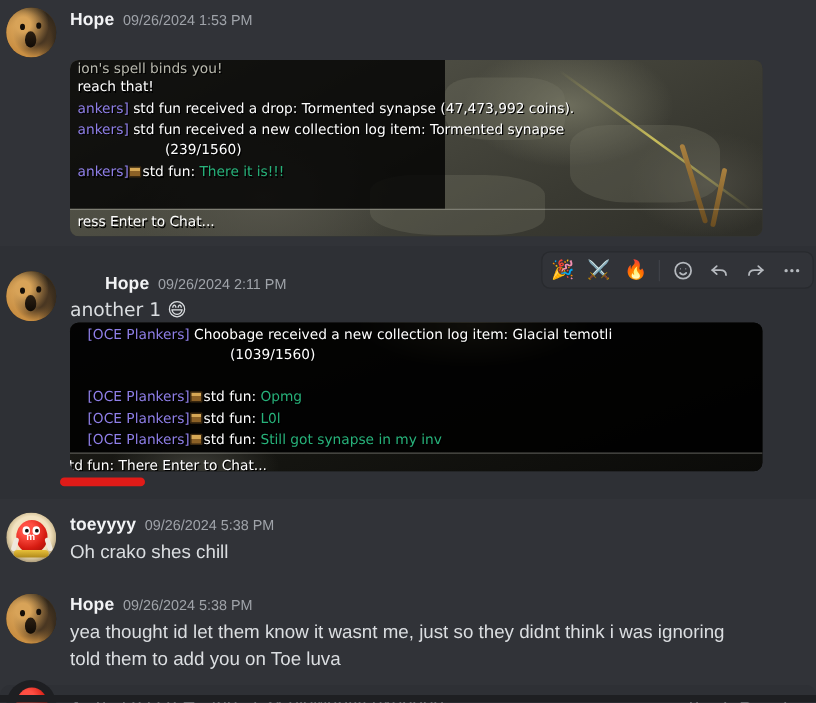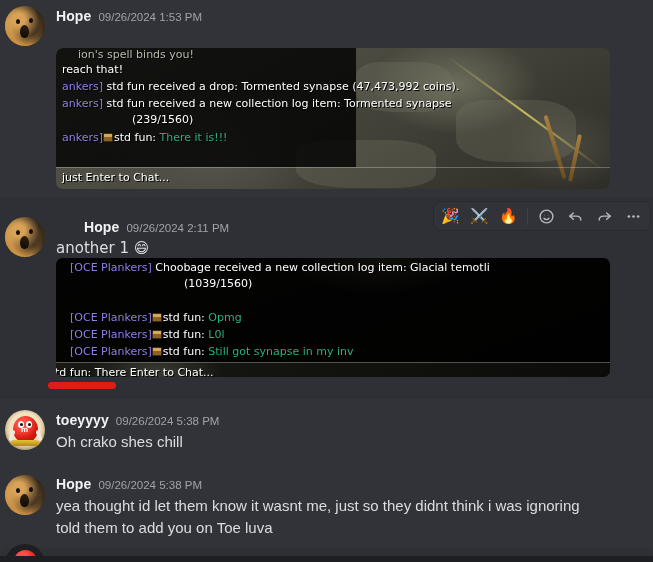--- a/index.html
+++ b/index.html
@@ -187,27 +187,27 @@
       <div class="rock" style="left:300px; top:14px; width:96px; height:50px;"></div>
       <div class="rock" style="left:400px; top:52px; width:120px; height:62px;"></div>
       <div class="rock" style="left:240px; top:92px; width:140px; height:48px;"></div>
       <div class="streak" style="left:392px; top:8px; width:190px; transform:rotate(36deg);"></div>
       <div class="bow" style="left:497px; top:66px; height:66px; transform:rotate(-17deg);"></div>
       <div class="bow" style="left:517px; top:86px; height:48px; transform:rotate(12deg);"></div>
 
       <div class="chatpanel" style="top:0px; height:119px; right:254px;"></div>
       <div class="divider" style="top:119px;"></div>
 
-      <div class="cl" style="left:22px; top:1px; color:#b9b9ae;">ion's spell binds you!</div>
+      <div class="cl" style="left:6px; top:1px; color:#b9b9ae;">ion's spell binds you!</div>
       <div class="cl" style="left:6px; top:16px;">reach that!</div>
       <div class="cl" style="left:6px; top:33px;"><span class="clan">ankers]</span> std fun received a drop: Tormented synapse (47,473,992 coins).</div>
       <div class="cl" style="left:6px; top:50px;"><span class="clan">ankers]</span> std fun received a new collection log item: Tormented synapse</div>
       <div class="cl" style="left:76px; top:66px;">(239/1560)</div>
       <div class="cl" style="left:6px; top:84px;"><span class="clan">ankers]</span><span class="box"></span>std fun: <span class="green">There it is!!!</span></div>
-      <div class="cl" style="left:6px; top:124px;">just Enter to Chat...</div>
+      <div class="cl" style="left:6px; top:124px;">ress Enter to Chat...</div>
     </div>
   </div>
 
   <div class="msg hovered" id="msg2" style="top:197px; height:202px;">
     <div class="avatar av-dog" style="top:20px;">
       <div class="art"></div>
       <div class="eye l"></div>
       <div class="eye r"></div>
       <div class="snout"></div>
     </div>

